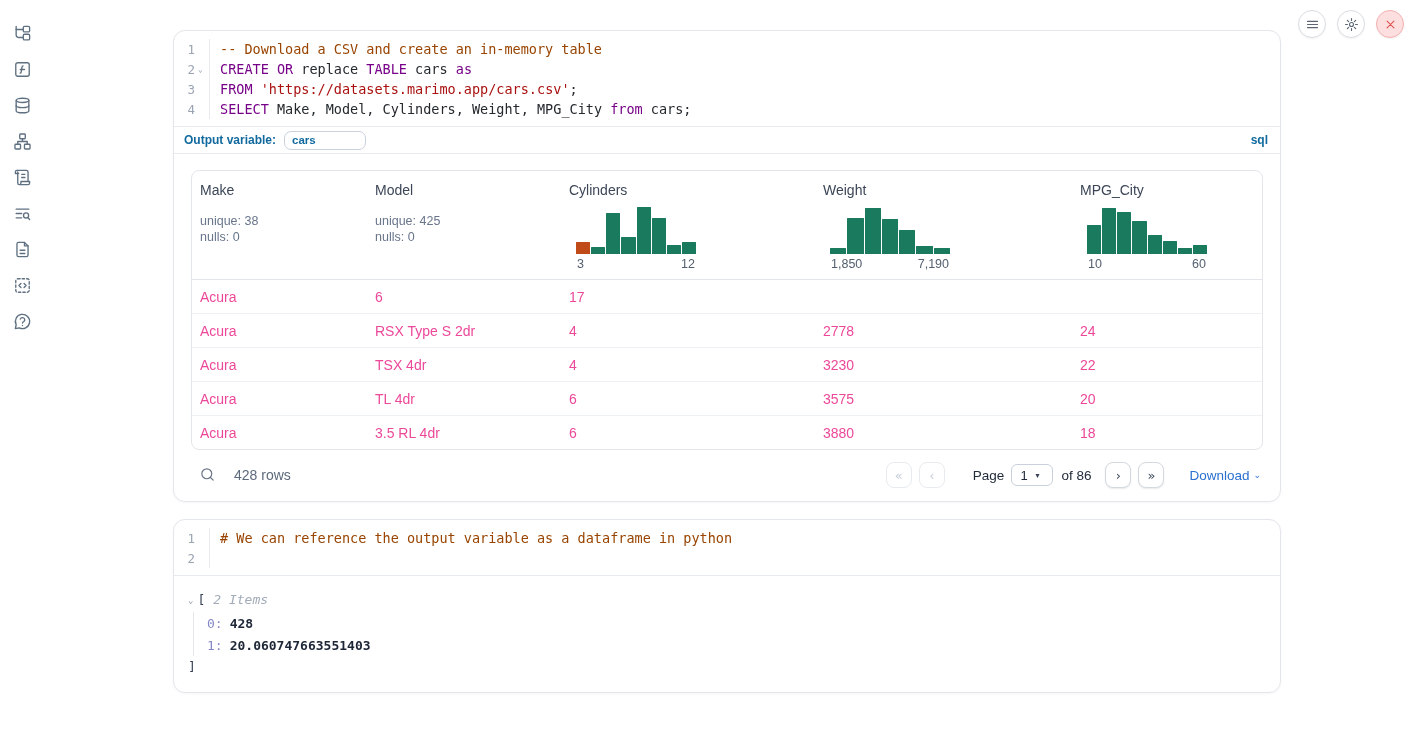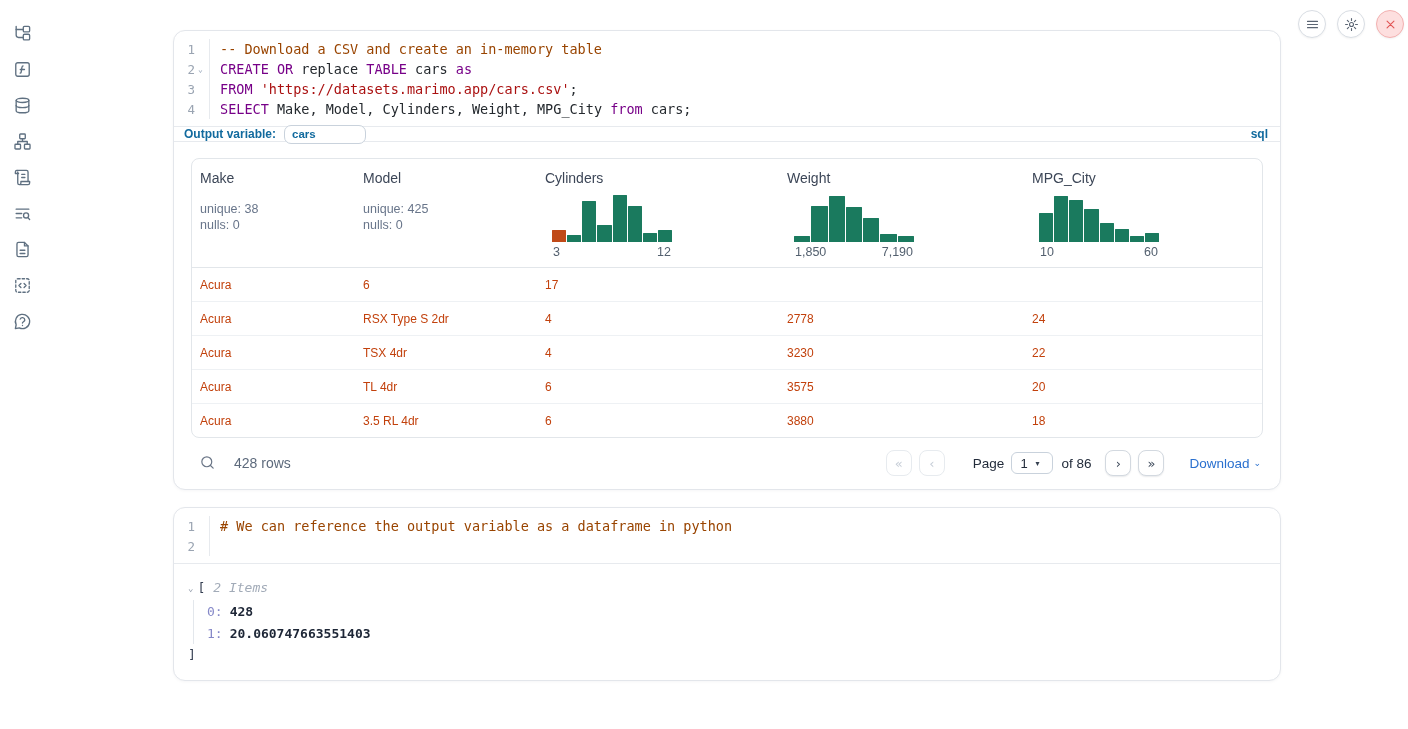--- a/index.html
+++ b/index.html
@@ -37,45 +37,45 @@
   .gutter-line .fold { width:11px; font-size:8px; color:#94a3b8; text-align:center; }
   .code-lines { flex:1; padding-left:10px; }
   .code-line { height:20px; display:flex; align-items:center;
     font-family:"DejaVu Sans Mono",monospace; font-size:13.5px; color:#24292e; white-space:pre; }
   .tk-comment { color:#994400; }
   .tk-kw { color:#770088; }
   .tk-str { color:#aa1111; }
   .tk-pl { color:#24292e; }
 
   
-  .outvar-bar { display:flex; align-items:center; gap:8px; height:16px;
+  .outvar-bar { display:flex; align-items:center; gap:8px; height:28px;
     border-top:1px solid #e7eaee; border-bottom:1px solid #e7eaee; padding:0 12px 0 10px; }
   .outvar-label { font-size:12px; font-weight:bold; color:#116a9e; }
   .outvar-input { width:82px; height:19px; border:1px solid #c9d2dc; border-radius:7px;
     font-size:11.5px; font-weight:bold; color:#116a9e; padding:0 7px;
     font-family:"Liberation Sans",sans-serif; outline:none; }
   .lang-badge { margin-left:auto; font-size:12px; font-weight:bold; color:#116a9e; }
 
   
   .cell-output { padding:16px 17px 10px 17px; }
   .table-box { border:1px solid #e2e6ea; border-radius:8px; overflow:hidden; }
-  .thead, .trow { display:grid; grid-template-columns:163px 182px 242px 245px 242px; }
+  .thead, .trow { display:grid; grid-template-columns:163px 182px 242px 245px 242px;gap:12px; }
   .thead { border-bottom:1px solid #e2e6ea; }
   .th { padding:11px 8px 8px 8px; cursor:pointer; }
   .col-name { font-size:14px; color:#3c4657; }
   .col-stats { margin-top:15px; font-size:12.5px; color:#68758a; line-height:16px; }
   .hist { margin-top:8px; margin-left:7px; width:120px; height:48px;
     display:flex; align-items:flex-end; gap:1px; }
   .hist-bar { flex:1; border-radius:0.5px; }
   .hist-labels { margin-left:7px; width:120px; display:flex; justify-content:space-between;
     font-size:12.5px; color:#53606f; margin-top:3px; padding:0 1px; }
   .trow { border-bottom:1px solid #eef1f4; cursor:pointer; }
   .trow:last-child { border-bottom:none; }
   .td { padding:0 8px; height:33px; display:flex; align-items:center;
-    font-size:12px; color:#c2410c; }
+    font-size:14px; color:#ec4899; }
 
   
   .table-footer { display:flex; align-items:center; margin-top:9px; height:32px; padding:0 2px; }
   .search-btn { width:18px; height:18px; margin-left:6px; cursor:pointer; }
   .search-btn svg { width:17px; height:17px; stroke:#6b7687; stroke-width:1.7; fill:none; stroke-linecap:round; }
   .row-count { margin-left:17px; font-size:14px; color:#5d6a7c; }
   .pager { margin-left:auto; display:flex; align-items:center; }
   .pg-btn { width:26px; height:26px; border-radius:8px; border:1px solid #e7ebef; background:#fff;
     display:flex; align-items:center; justify-content:center; font-size:13px; color:#c6cdd7;
     cursor:pointer; font-family:"DejaVu Sans",sans-serif; }

